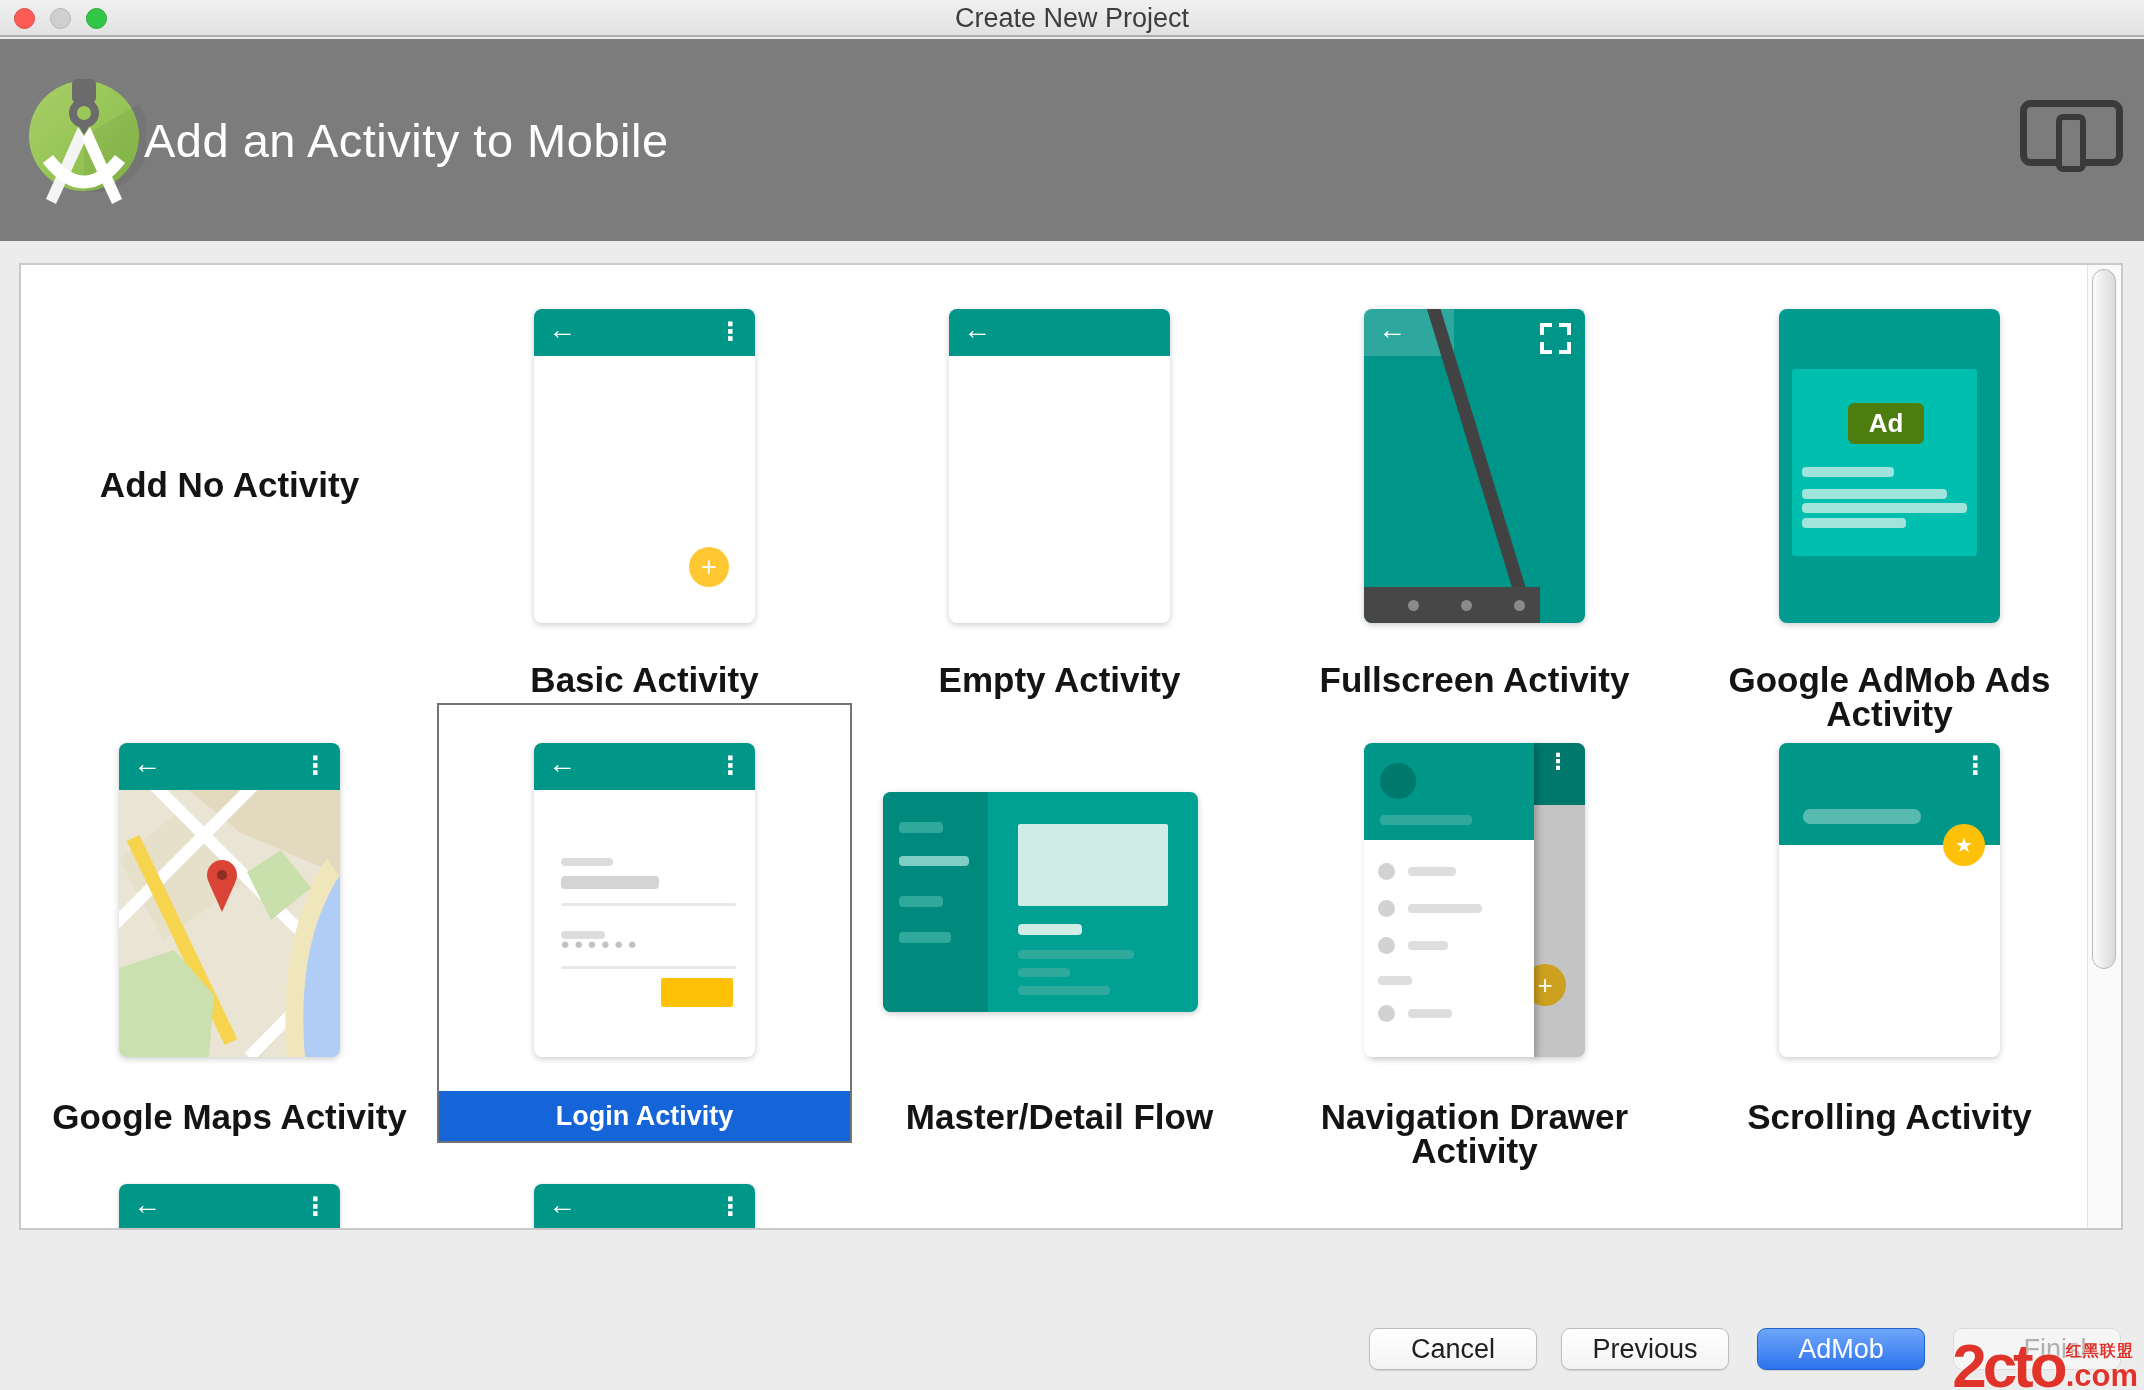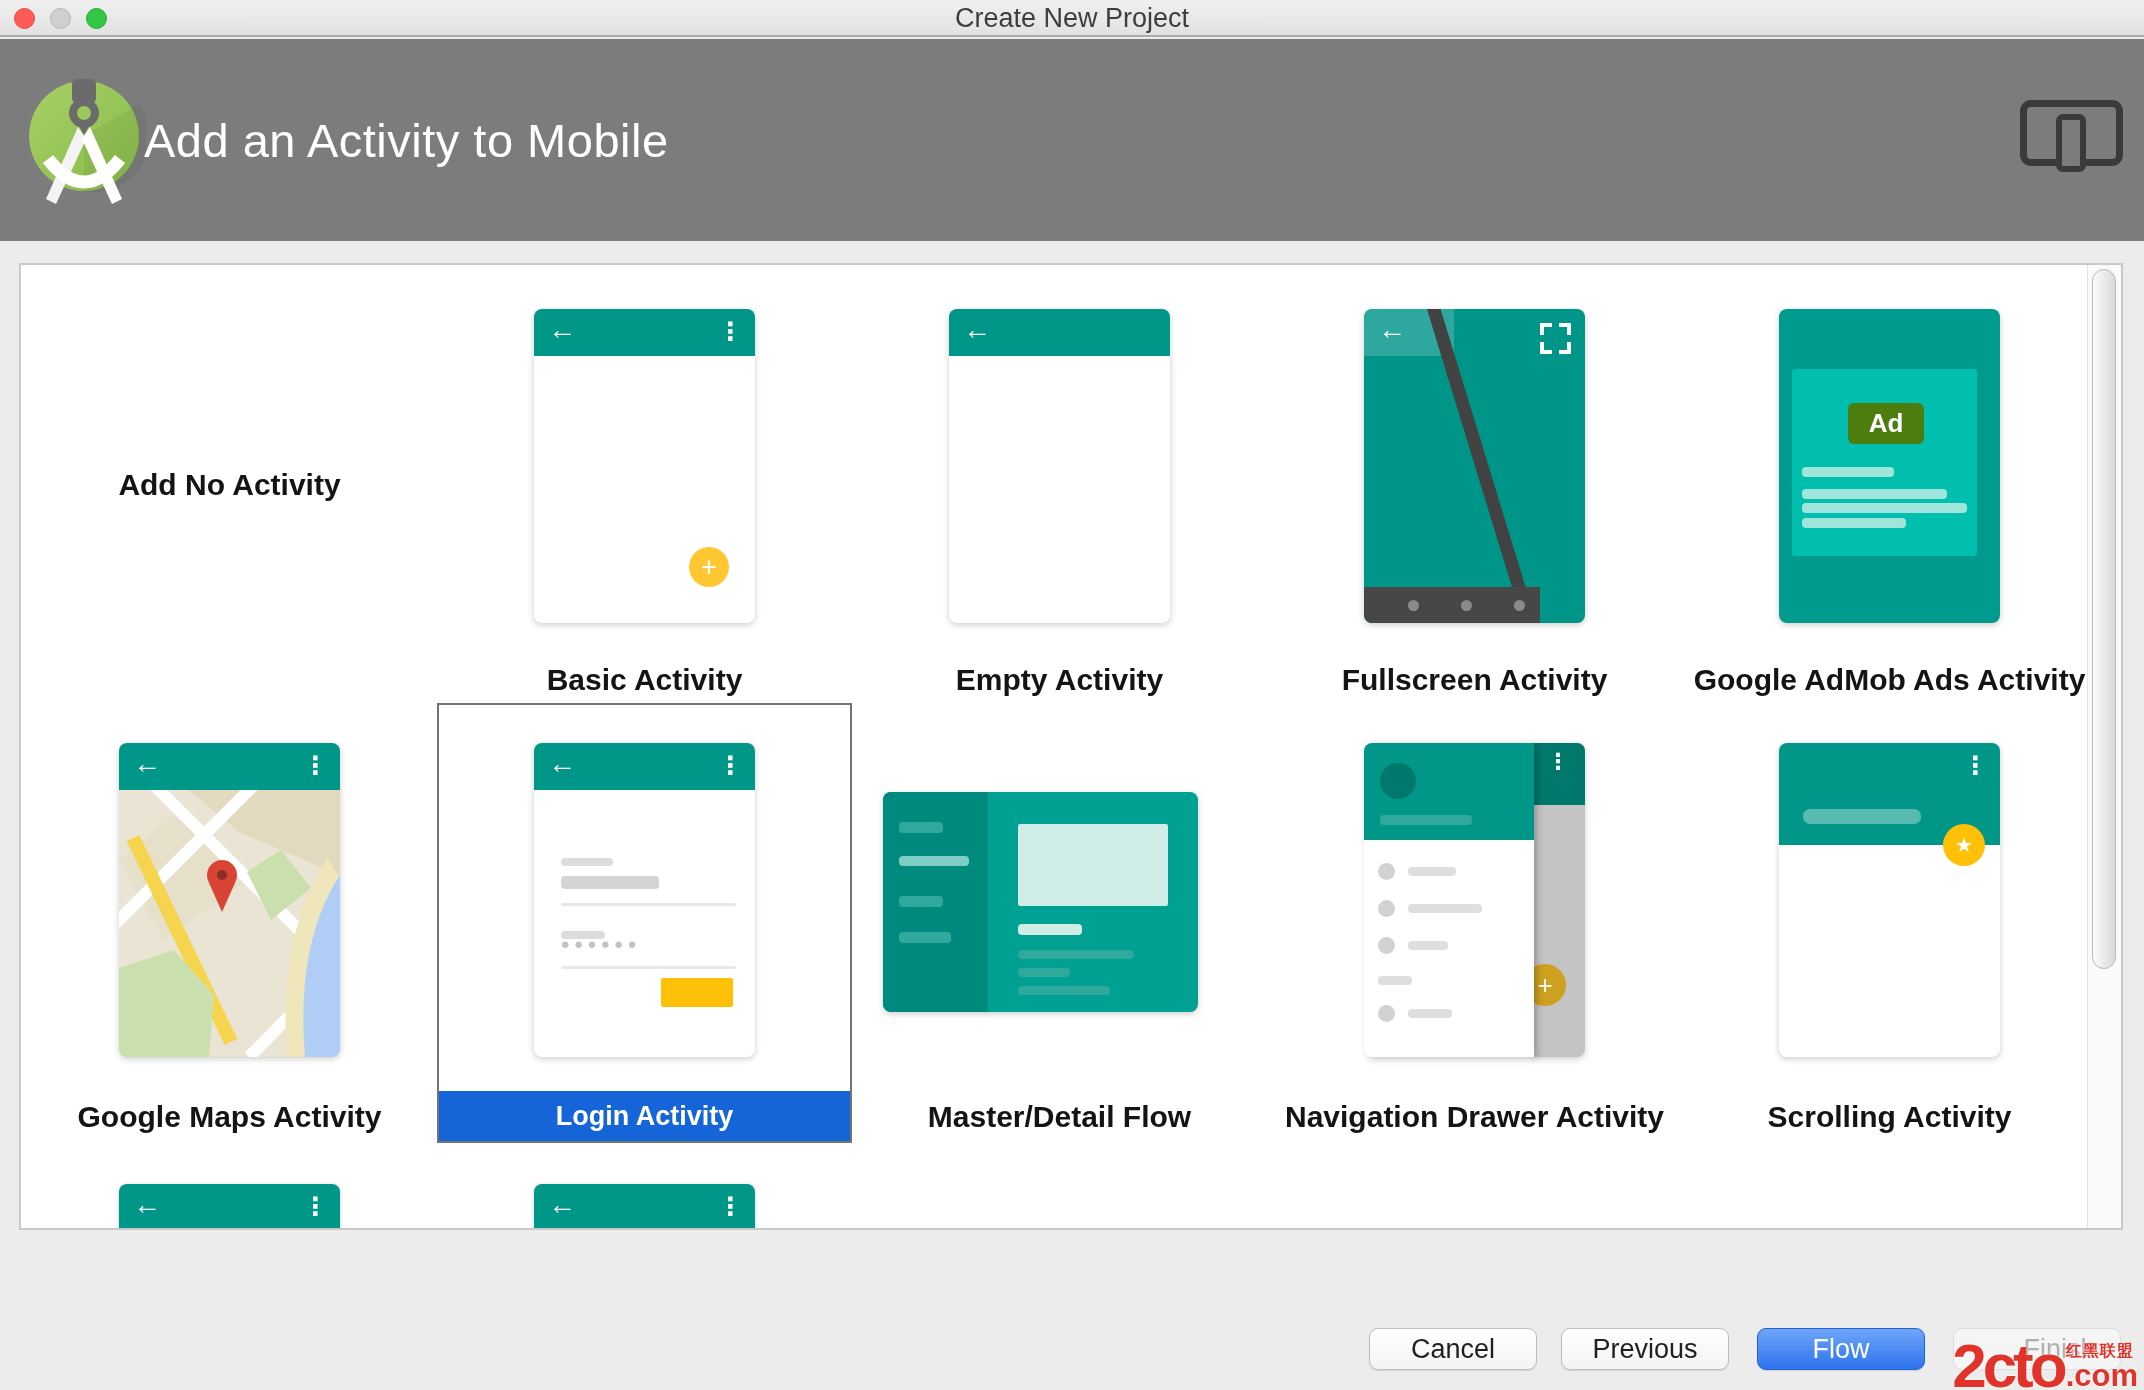--- a/index.html
+++ b/index.html
@@ -23,21 +23,21 @@
   .dev-icon-tablet { position:absolute; left:2020px; top:61px; width:103px; height:66px;
     border:7px solid #3A3A3A; border-radius:11px; }
   .dev-icon-phone { position:absolute; left:2056px; top:75px; width:30px; height:58px;
     border:6px solid #3A3A3A; border-radius:7px; background:#7C7C7C; }
 
   
   .panel { position:absolute; left:19px; top:263px; width:2104px; height:967px;
     background:#FFFFFF; border:2px solid #C9C9C9; overflow:hidden; }
 
   .tpl-label { position:absolute; width:415px; height:34px; line-height:34px; text-align:center;
-    font-size:30px; font-weight:700; color:#141414; cursor:default; }
+    font-size:35px; font-weight:700; color:#141414; cursor:default; }
 
   
   .sel-cell { position:absolute; left:416px; top:438px; width:415px; height:440px;
     border:2px solid #737373; }
   .sel-bar { position:absolute; left:0; right:0; bottom:0; height:50px; background:#1565D8; }
   .sel-bar .tpl-label-sel { width:100%; height:50px; line-height:50px; text-align:center;
     font-size:27px; font-weight:700; color:#FFFFFF; }
 
   
   .card { position:absolute; width:221px; height:314px; background:#FFFFFF; border-radius:8px;
@@ -311,21 +311,21 @@
     <span class="tb-dots">⋮</span>
   </div>
 
   <div class="scrollbar-track">
     <div class="scrollbar-thumb"></div>
   </div>
 </div>
 
 <button class="btn btn-cancel">Cancel</button>
 <button class="btn btn-previous">Previous</button>
-<button class="btn btn-next">Flow</button>
+<button class="btn btn-next">AdMob</button>
 <button class="btn btn-finish" aria-disabled="true">Finish</button>
 
 <div class="watermark">
   <span class="wm-brand">2cto</span>
   <span class="wm-col">
     <span class="wm-cn">红黑联盟</span>
     <span class="wm-tld">.com</span>
   </span>
 </div>
 

